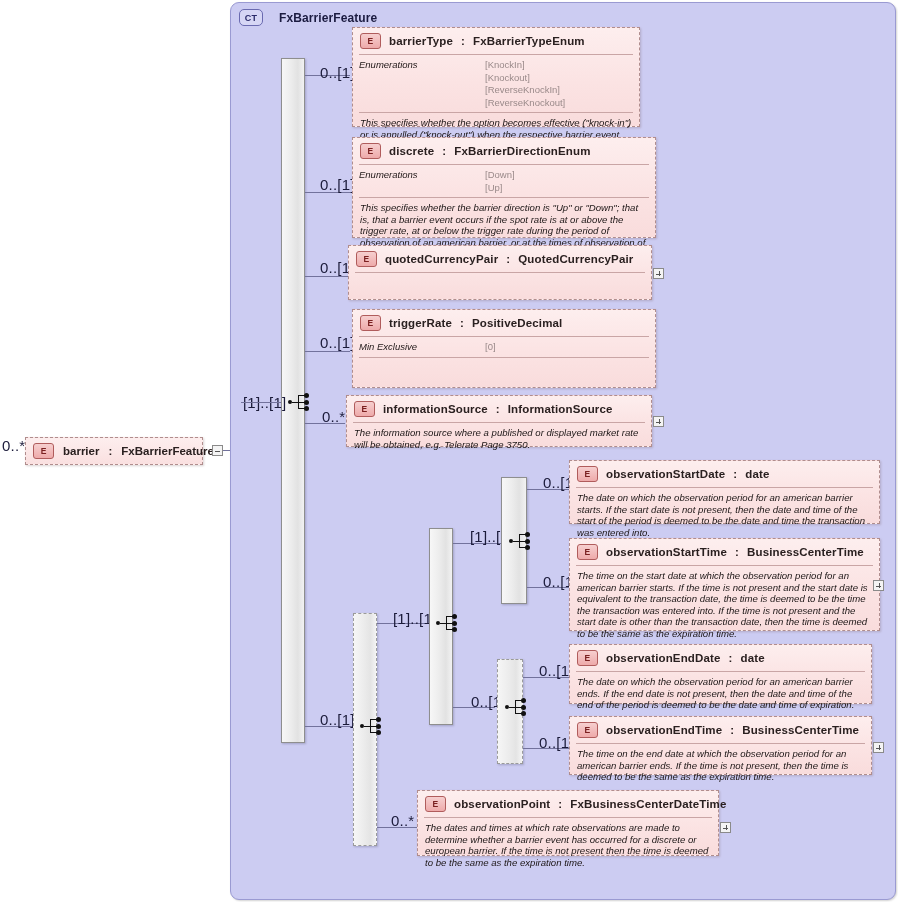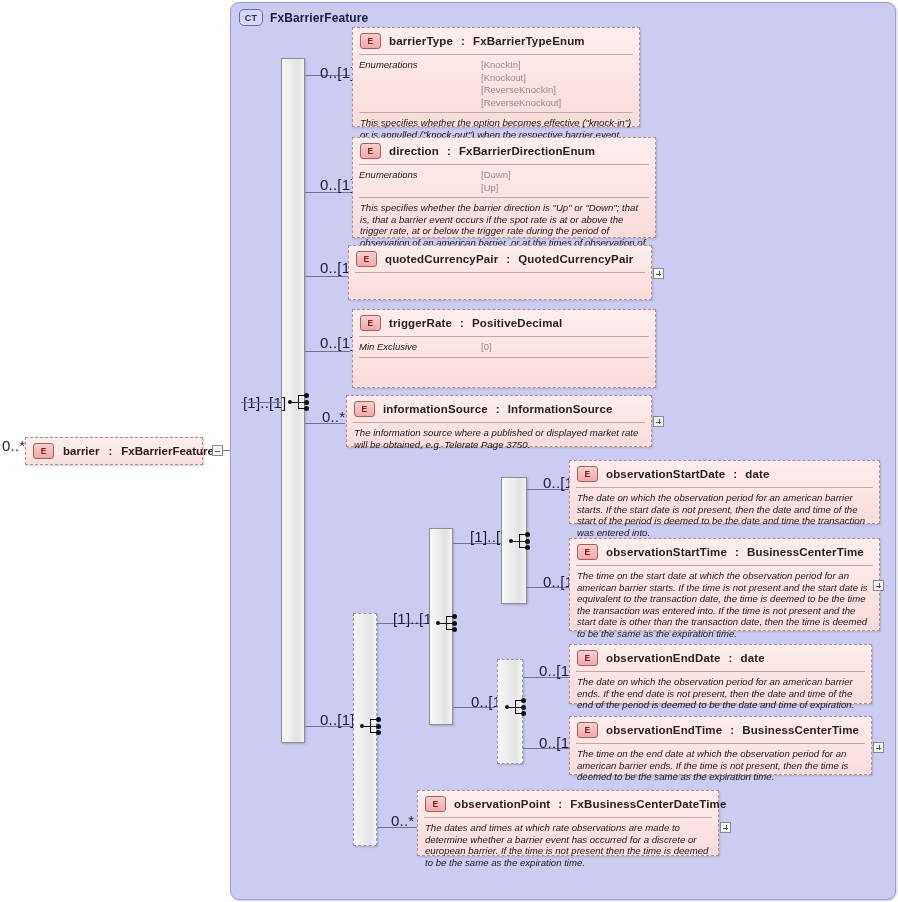--- a/index.html
+++ b/index.html
@@ -22,21 +22,21 @@
     left:230px; top:2px;
     width:664px; height:896px;
     background:#ccccf2;
     border:1px solid #9a9ad2;
     border-radius:9px;
     box-shadow:1px 1px 2px rgba(0,0,0,.18);
   }
   .ct-header{
     position:absolute;
     left:8px; top:6px;
-    display:flex;align-items:center;gap:7px;
+    display:flex;align-items:center;gap:16px;
     font-size:12px;
     color:#1b1b40;
     font-weight:600;
     letter-spacing:.1px;
     justify-content:space-between;
   }
   .ct-badge{
     display:inline-flex;align-items:center;justify-content:center;
     width:22px;height:15px;
     border:1px solid #6a6ab0;
@@ -105,23 +105,24 @@
     background:linear-gradient(to bottom,#f6cfcf,#eeaaaa);
     font-size:8.5px;font-weight:700;color:#7a2020;
     flex:none;
   }
   .sep{height:1px;background:#c9a5a5;margin:0 6px;}
   .facets{
     display:flex;
     padding:4px 10px 3px 6px;
     font-size:9.5px;
     color:#3a2a2a;
+    gap:48px;
   }
   .facets .fname{font-style:italic;width:78px;flex:none;color:#201818;}
-  .facets .fvals{color:#9a8a8a;line-height:12.5px;margin-left:44px;}
+  .facets .fvals{color:#9a8a8a;line-height:12.5px;}
   .facets .fvals div{white-space:nowrap;}
   .desc{
     padding:4px 7px 5px 7px;
     font-size:9.6px;
     font-style:italic;
     color:#1c1616;
     line-height:11.6px;
   }
 
   
@@ -253,21 +254,21 @@
         <div>[ReverseKnockout]</div>
       </span>
     </div>
     <div class="sep"></div>
     <div class="desc">This specifies whether the option becomes effective ("knock-in") or is annulled ("knock-out") when the respective barrier event occurs.</div>
   </div>
 
   <div class="ebox" style="left:352px; top:137px; width:304px; height:101px;">
     <div class="ebox-title">
       <span class="e-badge">E</span>
-      <span>direction</span>
+      <span>discrete</span>
       <span>:</span>
       <span>FxBarrierDirectionEnum</span>
     </div>
     <div class="sep"></div>
     <div class="facets">
       <span class="fname">Enumerations</span>
       <span class="fvals">
         <div>[Down]</div>
         <div>[Up]</div>
       </span>

